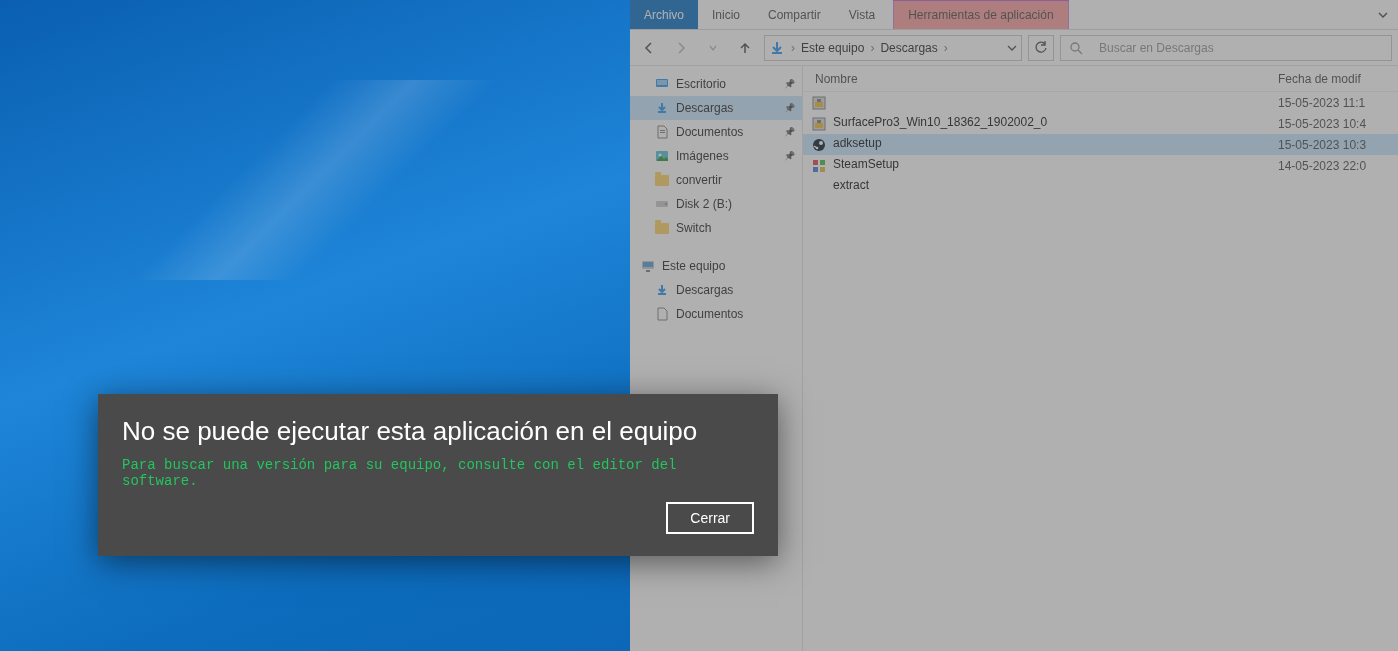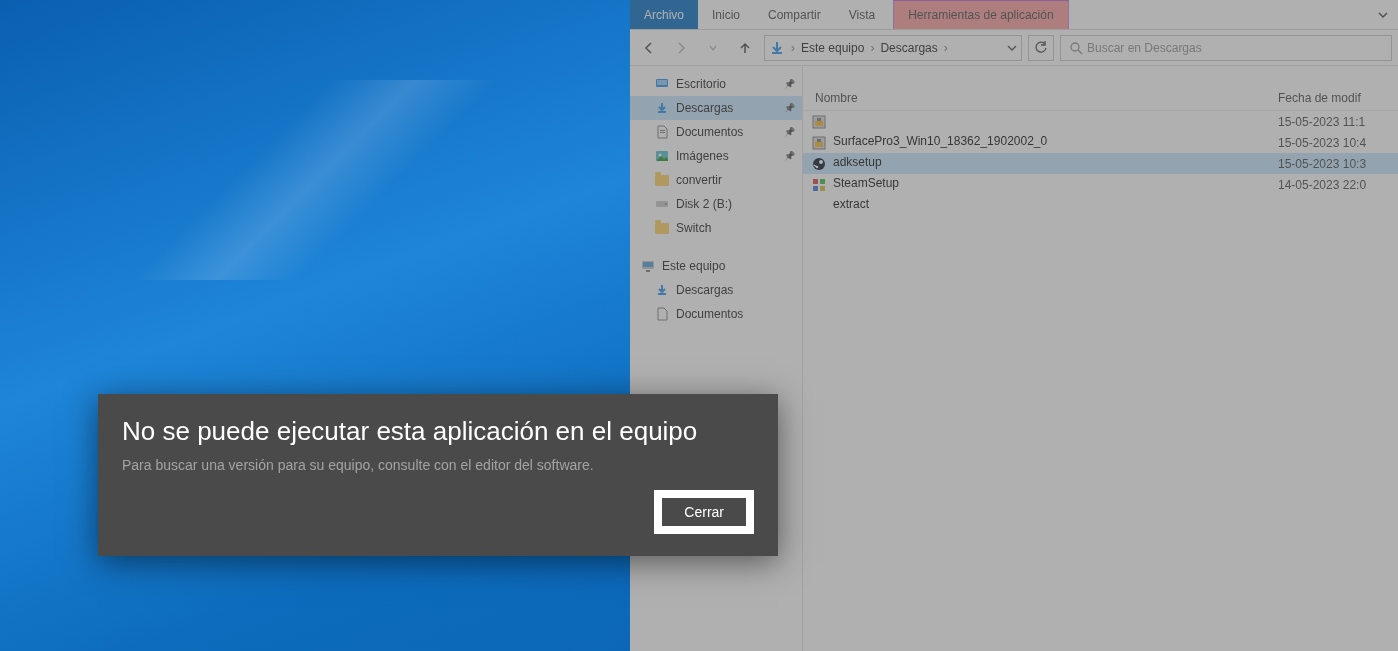--- a/index.html
+++ b/index.html
@@ -18,47 +18,47 @@
 .rtab-spacer { flex: 1; }
 .rtab.chev { padding: 0 10px; color: #555; }
 
 .navbar { height: 36px; background: #fff; display: flex; align-items: center; gap: 6px; padding: 4px 6px; border-bottom: 1px solid #e3e3e3; }
 .nav-btn { width: 26px; height: 26px; display: flex; align-items: center; justify-content: center; color: #666; }
 .nav-btn.disabled { color: #bbb; }
 .addr { flex: 1; height: 26px; border: 1px solid #ccc; background: #fff; display: flex; align-items: center; padding: 0 4px; gap: 6px; min-width: 0; }
 .addr .crumb { display: flex; align-items: center; gap: 4px; color: #333; }
 .addr .sep { color: #888; }
 .refresh { width: 26px; height: 26px; border: 1px solid #ccc; display: flex; align-items: center; justify-content: center; color: #555; }
-.search { width: 332px; height: 26px; border: 1px solid #ccc; display: flex; align-items: center; padding: 0 8px; color: #999; gap: 4px; }
+.search { width: 332px; height: 26px; border: 1px solid #ccc; display: flex; align-items: center; padding: 0 8px; color: #999; gap: 16px; }
 
 .body { flex: 1; display: flex; min-height: 0; }
 .nav-pane { width: 173px; border-right: 1px solid #e6e6e6; background: #fff; overflow: hidden; padding-top: 6px; }
 .nav-item { height: 24px; display: flex; align-items: center; gap: 6px; padding-left: 24px; color: #333; font-size: 12px; }
 .nav-item.head { padding-left: 10px; font-size: 12px; color: #333; margin-top: 4px; }
 .nav-item.pinned::after { content: "📌"; margin-left: auto; margin-right: 6px; font-size: 9px; color: #888; filter: grayscale(1); }
 .nav-item.sel { background: #cde8ff; }
 .nav-item .ic { width: 16px; height: 16px; display: inline-flex; align-items: center; justify-content: center; font-size: 12px; }
 .nav-spacer { height: 10px; }
 
 .file-area { flex: 1; background: #fff; display: flex; flex-direction: column; }
-.col-headers { height: 26px; border-bottom: 1px solid #eee; display: flex; align-items: center; color: #555; font-size: 12px; margin-top: 19px; }
+.col-headers { height: 26px; border-bottom: 1px solid #eee; display: flex; align-items: center; color: #555; font-size: 12px; }
 .col-name { flex: 1; padding-left: 12px; }
 .col-date { width: 120px; text-align: left; }
 .file-row { height: 21px; display: flex; align-items: center; padding-left: 8px; font-size: 12px; color: #222; }
 .file-row.sel { background: #cde8ff; }
 .file-row .fic { width: 16px; height: 16px; margin-right: 6px; display: inline-flex; align-items: center; justify-content: center; font-size: 12px; }
 .file-row .fname { flex: 1; margin-top: 38px; }
 .file-row .fdate { width: 120px; color: #555; }
 
 
 .dialog { position: absolute; left: 98px; top: 394px; width: 680px; height: 162px; background: #4a4a4a; color: #fff; padding: 22px 24px; box-shadow: 0 6px 30px rgba(0,0,0,0.5); z-index: 20; }
 .dialog h1 { font-weight: 300; font-size: 26px; margin-bottom: 10px; }
-.dialog p { font-size: 14px; font-weight: 300; color: #a3a3a3; }
+.dialog p { font-size: 14px; font-weight: 300; color: #22c55e; font-family: Liberation Mono, monospace; }
 .dialog .btn-row { position: absolute; right: 24px; bottom: 22px; }
-.dialog button { background: transparent; border: 8px solid #ffffff; color: #fff; font-size: 14px; padding: 6px 22px; cursor: pointer; }
+.dialog button { background: transparent; border: 2px solid #ffffff; color: #fff; font-size: 14px; padding: 6px 22px; cursor: pointer; }
 
 
 .ic-folder { width: 14px; height: 11px; background: #ffd66e; border-radius: 1px; position: relative; display: inline-block; }
 .ic-folder::before { content: ""; position: absolute; top: -3px; left: 0; width: 6px; height: 3px; background: #ffd66e; border-radius: 1px 1px 0 0; }
 .ic-down { color: #3a9bed; }
 .ic-blue { color: #3a9bed; }
 svg { display: block; }
 </style>
 </head>
 <body>

